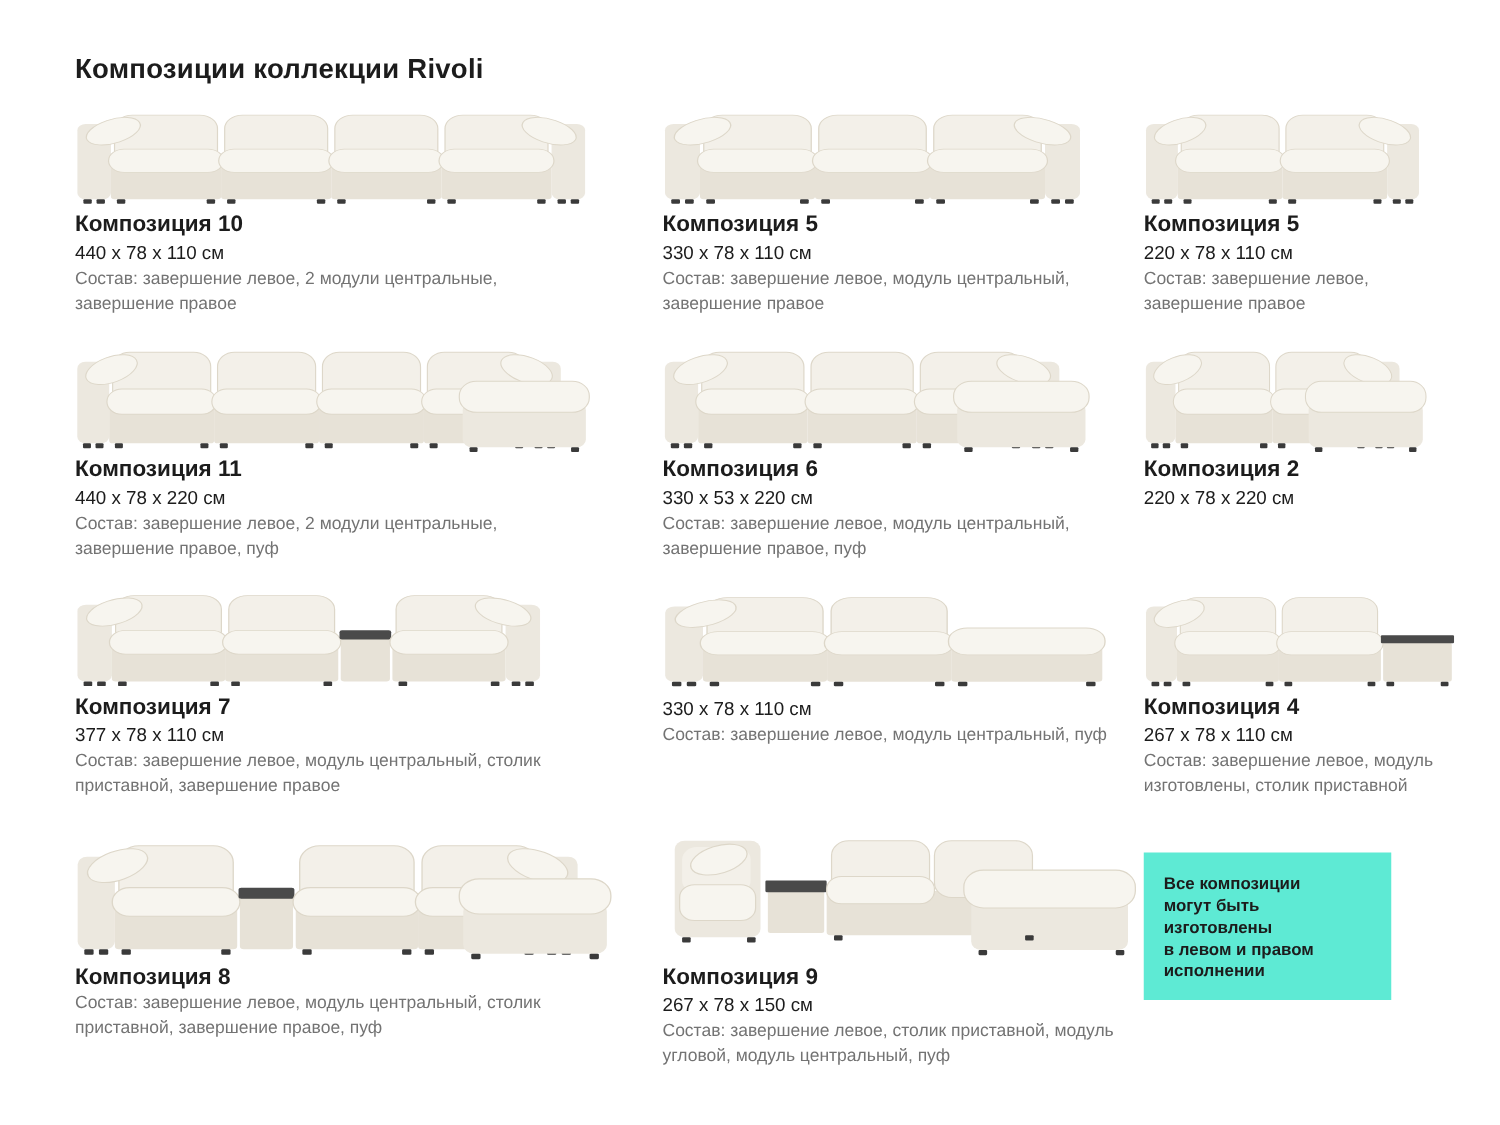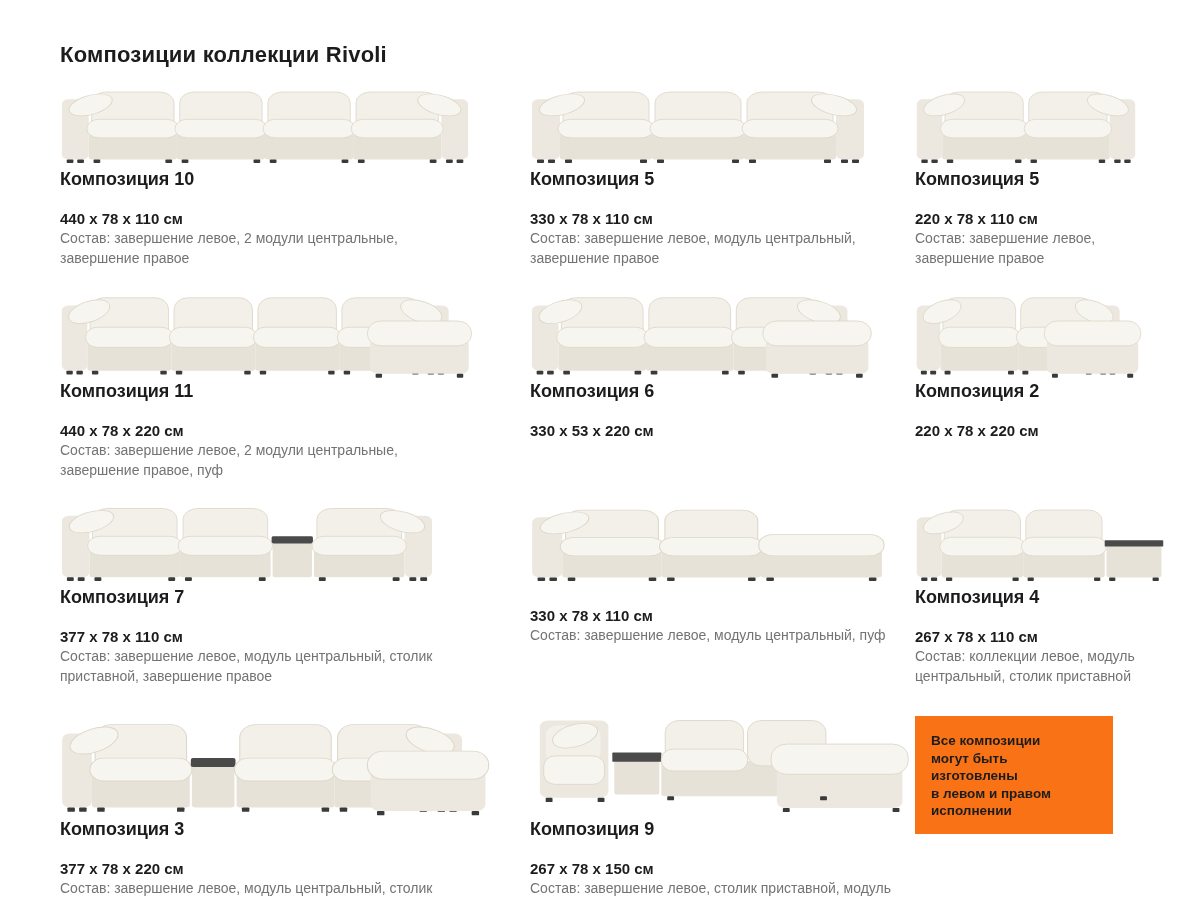--- a/index.html
+++ b/index.html
@@ -12,28 +12,28 @@
   h1{font-size:22px;font-weight:700;letter-spacing:.2px;}
   .grid{display:grid;grid-template-columns:470px 385px 285px}
   .card{margin-bottom:6px}
   .img-box{display:flex;align-items:flex-end}
   .r1 .img-box{height:100px}
   .r2 .img-box{height:106px}
   .r3 .img-box{height:100px}
   .r4 .img-box{height:126px}
   svg{display:block;overflow:visible}
   .card-title{font-size:18px;font-weight:700;margin-top:2px;line-height:19px}
-  .card-size{font-size:15px;font-weight:700;margin-top:20px;line-height:19px}
+  .card-size{font-size:15px;font-weight:400;margin-top:4px;line-height:19px}
   .card-comp{font-size:14px;color:#737373;line-height:20px;margin-top:0}
   .c1 .card-comp{max-width:412px}
   .c2 .card-comp{max-width:368px}
   .c3 .card-comp{max-width:232px}
   .note{
-    grid-column:3;align-self:start;margin-top:24px;
-    background:#f97316;width:198px;padding:16px 16px 14px 16px;
+    grid-column:3;align-self:start;margin-top:38px;
+    background:#5eead4;width:198px;padding:16px 16px 14px 16px;
     font-size:13.5px;font-weight:700;line-height:17.5px;color:#1c1c1c;
     white-space:pre-line;
   }
 </style>
 </head>
 <body>
 
 <div class="page">
   <h1>Композиции коллекции Rivoli</h1>
 
@@ -207,20 +207,21 @@
             <rect x="311" y="122" width="7" height="5" rx="1" fill="#3a3a3a"></rect>
             <rect x="322" y="122" width="7" height="5" rx="1" fill="#3a3a3a"></rect>
             <rect x="248" y="80" width="108" height="46" rx="8" fill="#ece8df"></rect>
             <rect x="245" y="58" width="114" height="32" rx="15" fill="#f7f5ef" stroke="#ddd7c9" stroke-width="1"></rect>
             <rect x="254" y="126" width="7" height="5" rx="1" fill="#3a3a3a"></rect>
             <rect x="343" y="126" width="7" height="5" rx="1" fill="#3a3a3a"></rect>
           </svg>
         </div>
       <div class="card-title">Композиция 6</div>
       <div class="card-size">330 х 53 х 220 см</div>
+      <div class="card-comp">Состав: завершение левое, модуль центральный, завершение правое, пуф</div>
     </div>
 
     <div class="card r2 c3">
       <div class="img-box">
           <svg viewBox="0 0 272 134" preserveAspectRatio="none" width="230" height="104">
             <rect x="2" y="38" width="28" height="84" rx="7" fill="#ece8df"></rect>
             <rect x="30" y="80" width="92" height="42" rx="3" fill="#e7e2d7"></rect>
             <rect x="33" y="28" width="86" height="56" rx="15" fill="#f3f0e9" stroke="#ddd7c9" stroke-width="1"></rect>
             <rect x="122" y="80" width="92" height="42" rx="3" fill="#e7e2d7"></rect>
             <rect x="125" y="28" width="86" height="56" rx="15" fill="#f3f0e9" stroke="#ddd7c9" stroke-width="1"></rect>
@@ -327,21 +328,21 @@
             <rect x="120" y="66" width="96" height="26" rx="13" fill="#f7f5ef" stroke="#ddd7c9" stroke-width="1"></rect>
             <rect x="127" y="122" width="7" height="5" rx="1" fill="#3a3a3a"></rect>
             <rect x="202" y="122" width="7" height="5" rx="1" fill="#3a3a3a"></rect>
             <rect x="214" y="70" width="66" height="9" rx="1" fill="#4a4a4a"></rect>
             <rect x="219" y="122" width="7" height="5" rx="1" fill="#3a3a3a"></rect>
             <rect x="268" y="122" width="7" height="5" rx="1" fill="#3a3a3a"></rect>
           </svg>
         </div>
       <div class="card-title">Композиция 4</div>
       <div class="card-size">267 х 78 х 110 см</div>
-      <div class="card-comp">Состав: коллекции левое, модуль центральный, столик приставной</div>
+      <div class="card-comp">Состав: завершение левое, модуль изготовлены, столик приставной</div>
     </div>
 
     <div class="card r4 c1">
       <div class="img-box">
           <svg viewBox="0 0 408 134" preserveAspectRatio="none" width="434" height="118">
             <rect x="2" y="38" width="28" height="84" rx="7" fill="#ece8df"></rect>
             <rect x="30" y="80" width="92" height="42" rx="3" fill="#e7e2d7"></rect>
             <rect x="33" y="28" width="86" height="56" rx="15" fill="#f3f0e9" stroke="#ddd7c9" stroke-width="1"></rect>
             <rect x="124" y="74" width="40" height="48" rx="3" fill="#e7e2d7"></rect>
             <rect x="166" y="80" width="92" height="42" rx="3" fill="#e7e2d7"></rect>
@@ -364,22 +365,21 @@
             <rect x="338" y="122" width="7" height="5" rx="1" fill="#3a3a3a"></rect>
             <ellipse cx="348" cy="46" rx="24" ry="13" fill="#f7f5ef" stroke="#ddd7c9" stroke-width="1" transform="rotate(24 348 46)"></ellipse>
             <rect x="355" y="122" width="7" height="5" rx="1" fill="#3a3a3a"></rect>
             <rect x="366" y="122" width="7" height="5" rx="1" fill="#3a3a3a"></rect>
             <rect x="292" y="80" width="108" height="46" rx="8" fill="#ece8df"></rect>
             <rect x="289" y="58" width="114" height="32" rx="15" fill="#f7f5ef" stroke="#ddd7c9" stroke-width="1"></rect>
             <rect x="298" y="126" width="7" height="5" rx="1" fill="#3a3a3a"></rect>
             <rect x="387" y="126" width="7" height="5" rx="1" fill="#3a3a3a"></rect>
           </svg>
         </div>
-      <div class="card-title">Композиция 3</div>
-      <div class="card-size">377 х 78 х 220 см</div>
+      <div class="card-title">Композиция 8</div>
       <div class="card-comp">Состав: завершение левое, модуль центральный, столик приставной, завершение правое, пуф</div>
     </div>
 
     <div class="card r4 c2">
       <div class="img-box">
           <svg viewBox="0 0 400 150" preserveAspectRatio="none" width="392" height="126">
             <rect x="10" y="34" width="70" height="92" rx="8" fill="#ece8df"></rect>
             <rect x="16" y="40" width="56" height="44" rx="12" fill="#f3f0e9"></rect>
             <rect x="86" y="82" width="46" height="40" rx="2" fill="#e7e2d7"></rect>
             <rect x="134" y="82" width="172" height="42" rx="3" fill="#e7e2d7"></rect>

